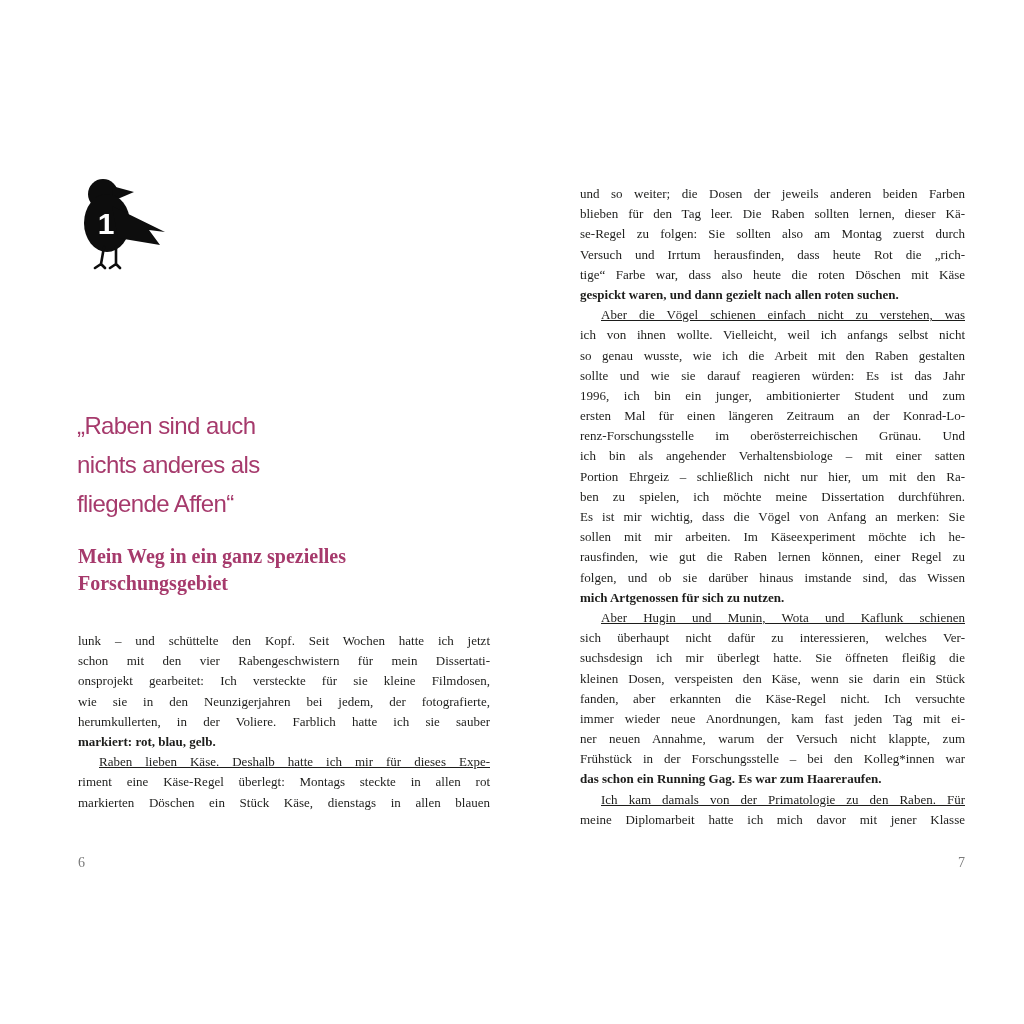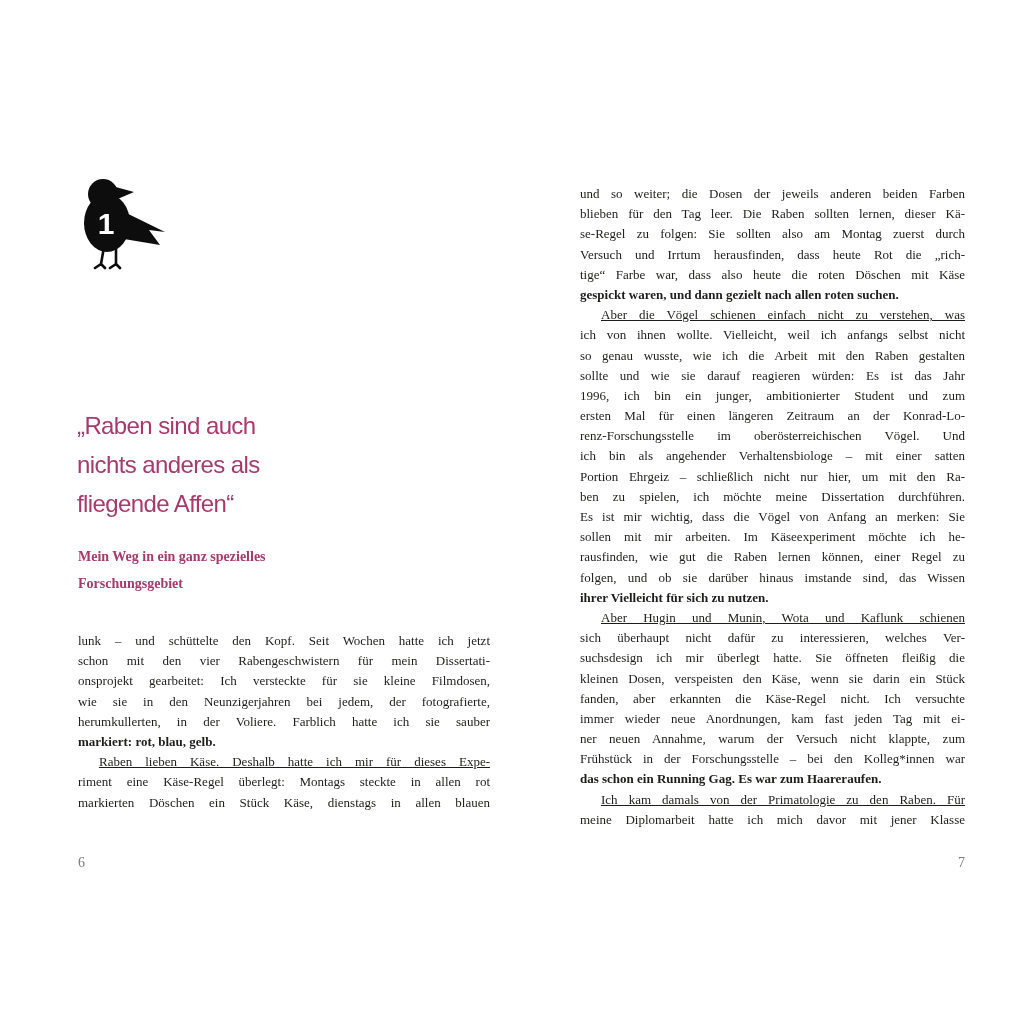--- a/index.html
+++ b/index.html
@@ -23,21 +23,21 @@
     font-weight: 500;
     font-size: 24px; line-height: 39px;
     letter-spacing: -0.6px;
     color: var(--accent, #a63a6c);
   }
 
   .subtitle {
     position: absolute; left: 78px; top: 543px; width: 400px;
     font-family: "Liberation Serif", serif;
     font-weight: bold;
-    font-size: 14px; line-height: 27px;
+    font-size: 20px; line-height: 27px;
     color: var(--accent, #a63a6c);
   }
 
   .body-col {
     position: absolute;
     font-size: 13px; line-height: 20.2px;
     color: #1d1d1b;
   }
   .body-col.left  { left: 78px;  top: 631px; width: 412px; }
   .body-col.right { left: 580px; top: 184px; width: 385px; }
@@ -114,29 +114,29 @@
         <div class="line">tige“ Farbe war, dass also heute die roten Döschen mit Käse</div>
         <div class="line last">gespickt waren, und dann gezielt nach allen roten suchen.</div>
       </div>
       <div>
         <div class="line indent">Aber die Vögel schienen einfach nicht zu verstehen, was</div>
         <div class="line">ich von ihnen wollte. Vielleicht, weil ich anfangs selbst nicht</div>
         <div class="line">so genau wusste, wie ich die Arbeit mit den Raben gestalten</div>
         <div class="line">sollte und wie sie darauf reagieren würden: Es ist das Jahr</div>
         <div class="line">1996, ich bin ein junger, ambitionierter Student und zum</div>
         <div class="line">ersten Mal für einen längeren Zeitraum an der Konrad-Lo-</div>
-        <div class="line">renz-Forschungsstelle im oberösterreichischen Vögel. Und</div>
+        <div class="line">renz-Forschungsstelle im oberösterreichischen Grünau. Und</div>
         <div class="line">ich bin als angehender Verhaltensbiologe – mit einer satten</div>
         <div class="line">Portion Ehrgeiz – schließlich nicht nur hier, um mit den Ra-</div>
         <div class="line">ben zu spielen, ich möchte meine Dissertation durchführen.</div>
         <div class="line">Es ist mir wichtig, dass die Vögel von Anfang an merken: Sie</div>
         <div class="line">sollen mit mir arbeiten. Im Käseexperiment möchte ich he-</div>
         <div class="line">rausfinden, wie gut die Raben lernen können, einer Regel zu</div>
         <div class="line">folgen, und ob sie darüber hinaus imstande sind, das Wissen</div>
-        <div class="line last">ihrer Vielleicht für sich zu nutzen.</div>
+        <div class="line last">mich Artgenossen für sich zu nutzen.</div>
       </div>
       <div>
         <div class="line indent">Aber Hugin und Munin, Wota und Kaflunk schienen</div>
         <div class="line">sich überhaupt nicht dafür zu interessieren, welches Ver-</div>
         <div class="line">suchsdesign ich mir überlegt hatte. Sie öffneten fleißig die</div>
         <div class="line">kleinen Dosen, verspeisten den Käse, wenn sie darin ein Stück</div>
         <div class="line">fanden, aber erkannten die Käse-Regel nicht. Ich versuchte</div>
         <div class="line">immer wieder neue Anordnungen, kam fast jeden Tag mit ei-</div>
         <div class="line">ner neuen Annahme, warum der Versuch nicht klappte, zum</div>
         <div class="line">Frühstück in der Forschungsstelle – bei den Kolleg*innen war</div>

